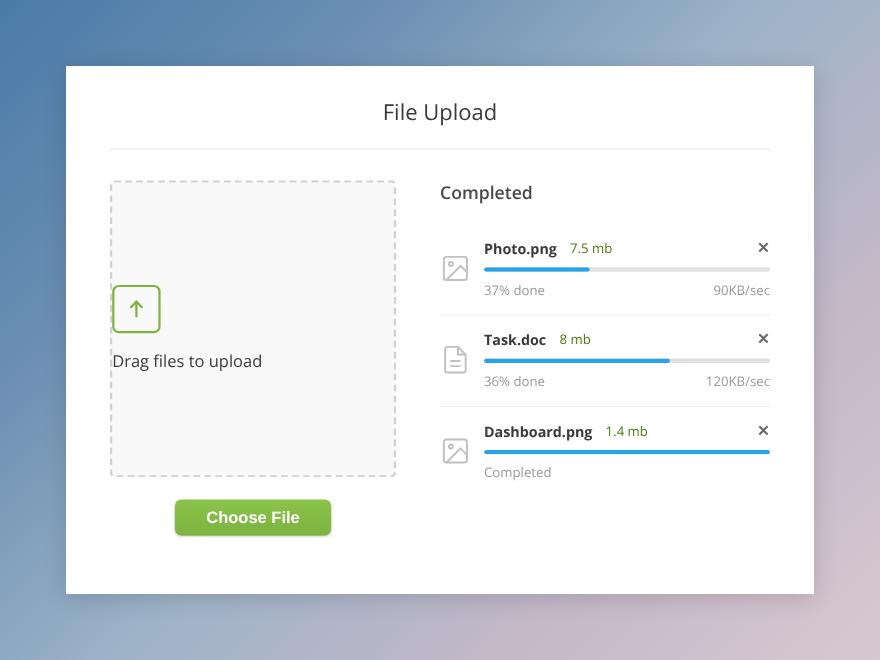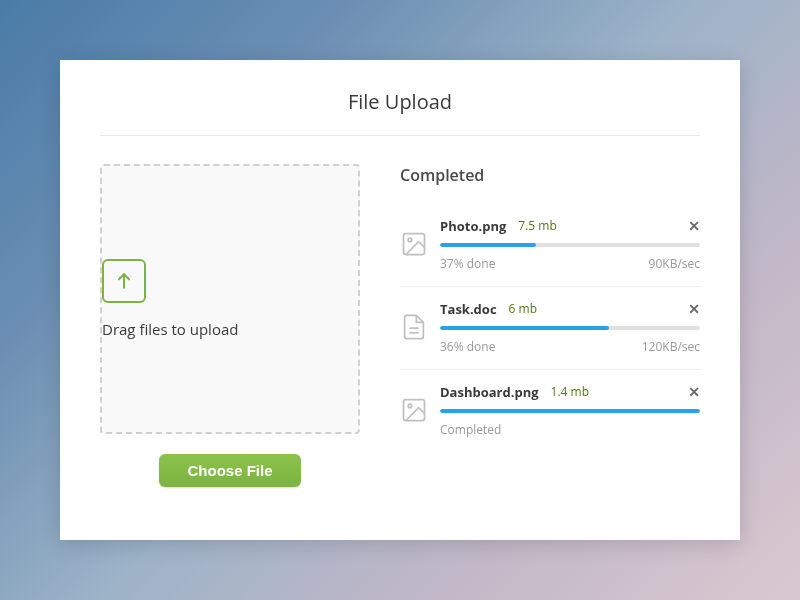--- a/index.html
+++ b/index.html
@@ -191,21 +191,21 @@
             <div class="file-row">
               <div class="file-icon"><svg width="28" height="28" viewBox="0 0 24 24" fill="none" stroke="#c0c0c0" stroke-width="1.5">
                   <path d="M14 2H6a2 2 0 0 0-2 2v16a2 2 0 0 0 2 2h12a2 2 0 0 0 2-2V8z"></path>
                   <polyline points="14 2 14 8 20 8"></polyline>
                   <line x1="8" y1="13" x2="16" y2="13"></line>
                   <line x1="8" y1="17" x2="16" y2="17"></line>
                 </svg></div>
               <div class="file-info">
                 <div class="file-header">
                   <span class="file-name">Task.doc</span>
-                  <span class="file-size">6 mb</span>
+                  <span class="file-size">8 mb</span>
                   <span class="close-btn">✕</span>
                 </div>
                 <div class="progress-track">
                   <div class="progress-fill" style="width:65%"></div>
                 </div>
                 <div class="file-footer">
                   <span>36% done</span>
                   <span>120KB/sec</span>
                 </div>
               </div>

